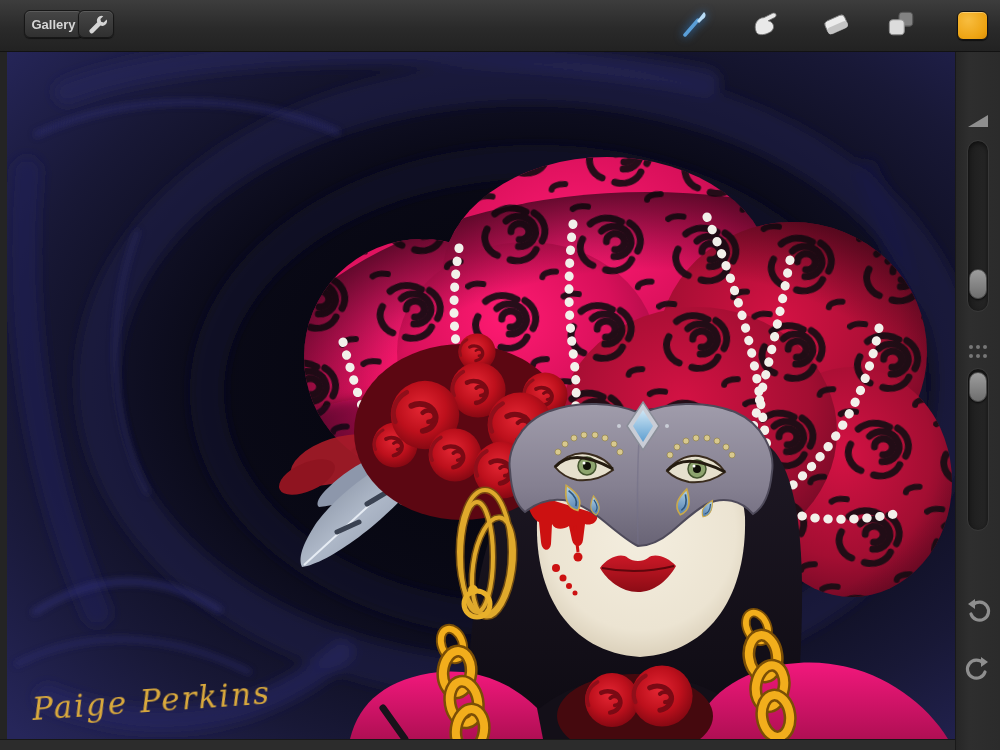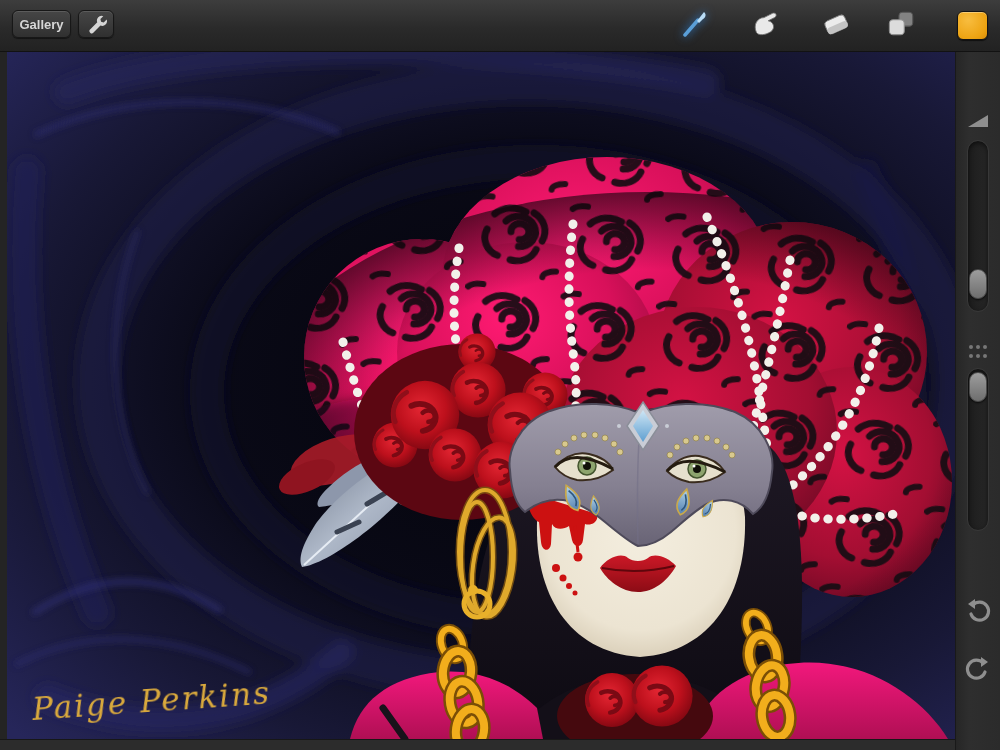--- a/index.html
+++ b/index.html
@@ -9,21 +9,21 @@
 
   
   .topbar { position:absolute; left:0; top:0; width:1000px; height:52px;
             background:linear-gradient(#3d3d3d,#2a2a2a 55%,#222);
             border-bottom:1px solid #121212; z-index:5; }
   .tb-btn { position:absolute; top:10px; height:28px; border-radius:6px;
             background:linear-gradient(#464646,#303030);
             border:1px solid #171717; box-shadow:inset 0 1px 0 rgba(255,255,255,.12), 0 1px 1px rgba(0,0,0,.5);
             color:#d6d6d6; font-size:13px; font-weight:bold;
             display:flex; align-items:center; justify-content:center; cursor:default; }
-  .gallery-btn { left:12px; width:59px; }
+  .gallery-btn { left:24px; width:59px; }
   .wrench-btn  { left:78px; width:36px; }
   .tool { position:absolute; top:6px; width:40px; height:40px;
           display:flex; align-items:center; justify-content:center; }
   .swatch { position:absolute; left:957px; top:11px; width:31px; height:29px;
             border-radius:6px; border:1px solid #141414;
             background:radial-gradient(circle at 35% 30%, #f8bd3f, #eda312 70%, #d98e08);
             box-shadow:inset 0 1px 0 rgba(255,255,255,.35), 0 1px 1px rgba(0,0,0,.6); }
 
   
   .sidebar { position:absolute; right:0; top:52px; width:45px; height:698px;

